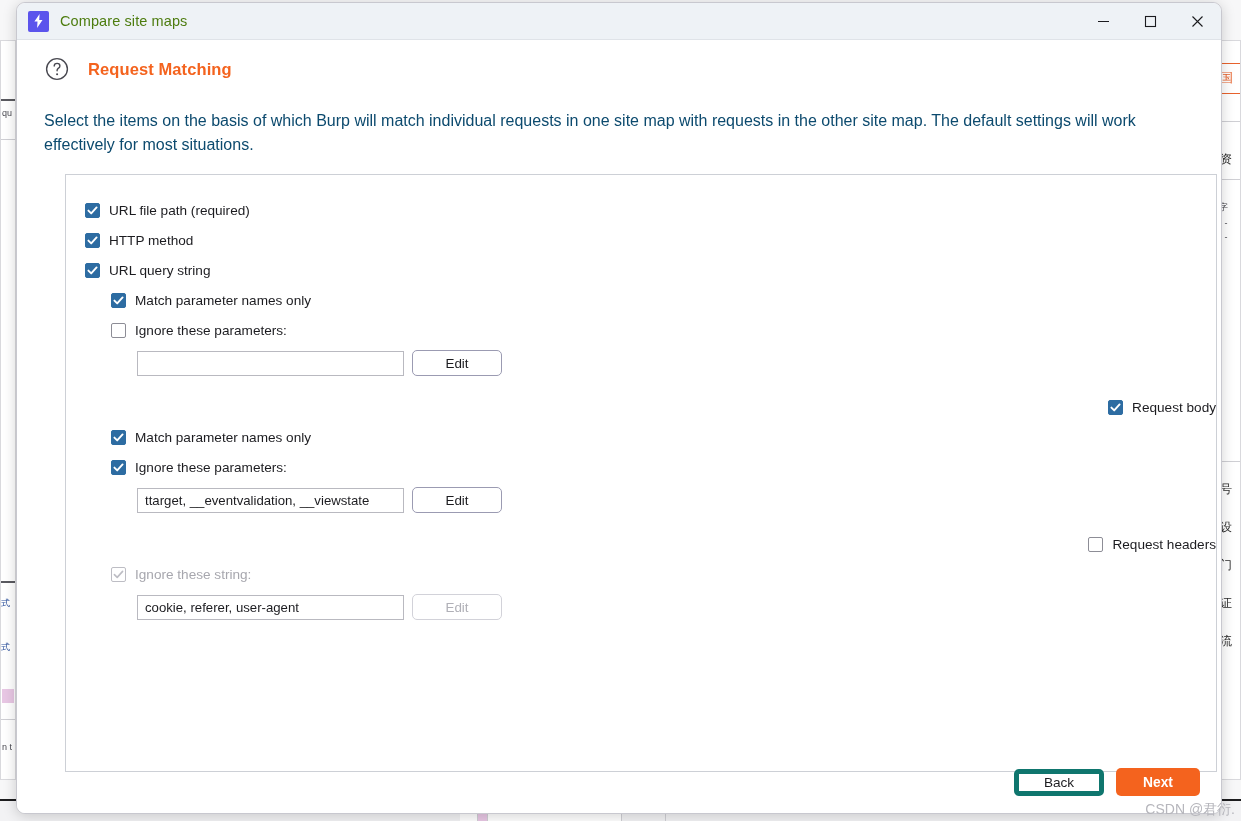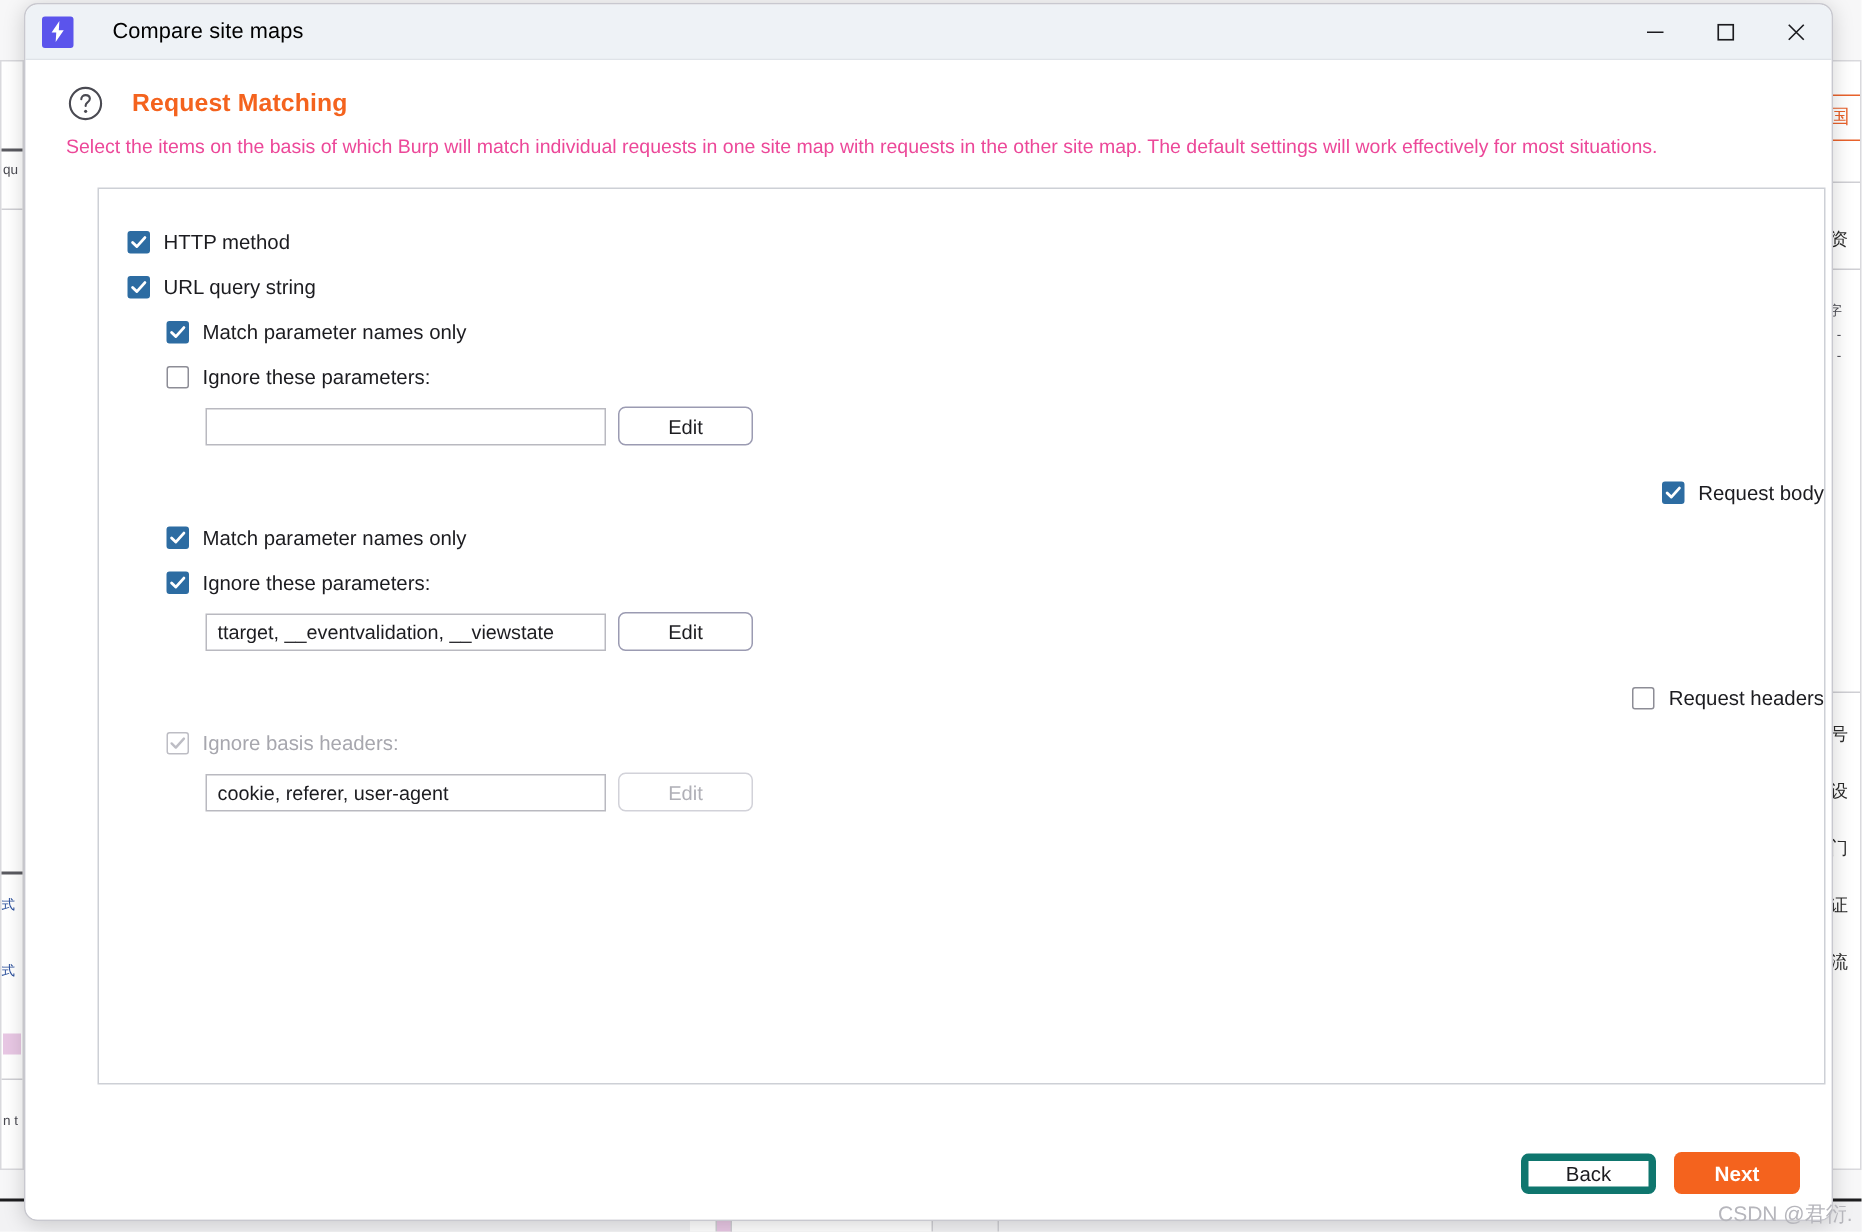--- a/index.html
+++ b/index.html
@@ -76,22 +76,22 @@
     display: flex; align-items: center;
     border-radius: 8px 8px 0 0;
   }
   #app-badge {
     width: 21px; height: 21px; margin-left: 11px; flex: none;
     background: #5b54ec; border-radius: 2px;
     display: flex; align-items: center; justify-content: center;
   }
   #app-badge svg { display: block; }
   #title-text {
-    margin-left: 26px;
-    font-size: 14.5px; color: #000000;
+    margin-left: 11px;
+    font-size: 14.5px; color: #4d7c0f;
     letter-spacing: .1px;
   }
   #wincontrols { margin-left: auto; display: flex; height: 100%; }
   .wc {
     width: 47px; height: 100%;
     display: flex; align-items: center; justify-content: center;
     cursor: default;
   }
   .wc svg { display: block; }
 
@@ -108,23 +108,23 @@
     margin-top: 16px; margin-left: 6px;
   }
   #help-icon { width: 26px; height: 26px; flex: none; }
   #page-title {
     margin-left: 18px;
     font-size: 16.5px; font-weight: bold;
     color: #f4631e;
     letter-spacing: .1px;
   }
   #intro {
-    margin: 6px 6px 0 6px;
-    font-size: 13px; line-height: 1.47;
-    color: #ec4899;
+    margin: 27px 6px 0 6px;
+    font-size: 16px; line-height: 1.47;
+    color: #0c4a6e;
     max-width: 1155px;
   }
 
   
   #options-panel {
     margin: 18px 0 0 27px;
     width: 1152px; height: 598px;
     border: 1px solid #cdd0d6;
     background: #ffffff;
     padding: 20px 0 0 19px;
@@ -297,20 +297,28 @@
         <path d="M10.2 10.1c0-1.6 1.3-2.7 2.9-2.7 1.6 0 2.8 1 2.8 2.5 0 1.3-.8 1.9-1.7 2.5-.8.6-1.1 1-1.1 1.9v.4" fill="none" stroke="#4a4a52" stroke-width="1.4" stroke-linecap="round"></path>
         <circle cx="13.1" cy="18.2" r="1.05" fill="#4a4a52"></circle>
       </svg>
       <div id="page-title">Request Matching</div>
     </div>
 
     <div id="intro">Select the items on the basis of which Burp will match individual requests in one site map with requests in the other site map. The default settings will work effectively for most situations.</div>
 
     <div id="options-panel">
 
+      <div class="cb-row">
+        <span class="checkbox on">
+          <svg width="11" height="11" viewBox="0 0 11 11">
+              <path d="M1.4 5.6 4.2 8.4 9.6 2.4" fill="none" stroke="#ffffff" stroke-width="1.9" stroke-linecap="round" stroke-linejoin="round"></path>
+            </svg>
+        </span>
+        <span class="cb-label">URL file path (required)</span>
+      </div>
 
       <div class="cb-row">
         <span class="checkbox on">
           <svg width="11" height="11" viewBox="0 0 11 11">
               <path d="M1.4 5.6 4.2 8.4 9.6 2.4" fill="none" stroke="#ffffff" stroke-width="1.9" stroke-linecap="round" stroke-linejoin="round"></path>
             </svg>
         </span>
         <span class="cb-label">HTTP method</span>
       </div>
 
@@ -382,21 +390,21 @@
         <span class="checkbox off"></span>
         <span class="cb-label">Request headers</span>
       </div>
 
       <div class="cb-row indent">
         <span class="checkbox dis">
           <svg width="11" height="11" viewBox="0 0 11 11">
               <path d="M1.4 5.6 4.2 8.4 9.6 2.4" fill="none" stroke="#bdbdc4" stroke-width="1.6" stroke-linecap="round" stroke-linejoin="round"></path>
             </svg>
         </span>
-        <span class="cb-label dim">Ignore basis headers:</span>
+        <span class="cb-label dim">Ignore these string:</span>
       </div>
 
       <div class="field-row">
         <input class="text-field" type="text" value="cookie, referer, user-agent" style="">
         <button class="edit-btn" disabled="">Edit</button>
       </div>
 
     </div>
 
     <div id="footer">

